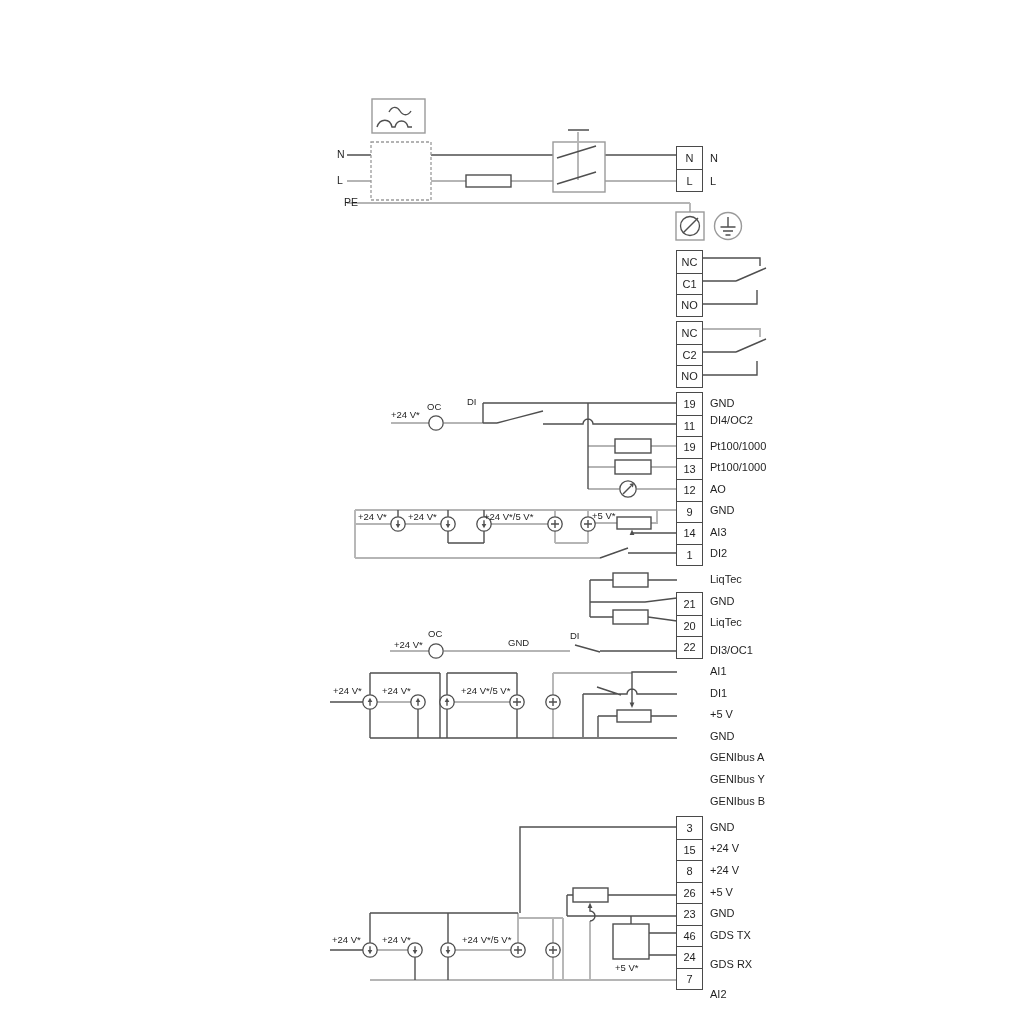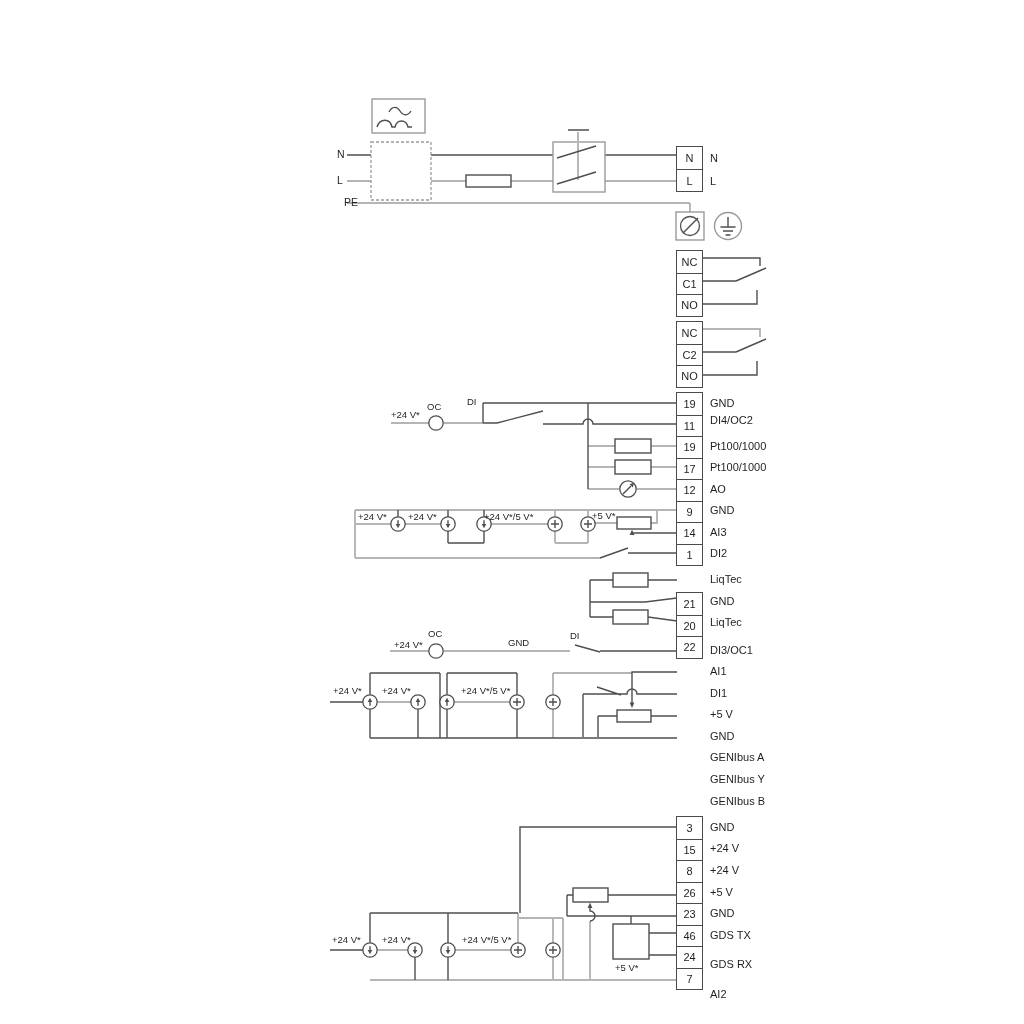--- a/index.html
+++ b/index.html
@@ -160,21 +160,21 @@
 <div class="tb" style="top:321px">
   <div class="tc">NC</div>
   <div class="tc">C2</div>
   <div class="tc">NO</div>
 </div>
 
 <div class="tb" style="top:392px">
   <div class="tc">19</div>
   <div class="tc">11</div>
   <div class="tc">19</div>
-  <div class="tc">17</div>
+  <div class="tc">13</div>
   <div class="tc">12</div>
   <div class="tc">9</div>
   <div class="tc">14</div>
   <div class="tc">1</div>
 </div>
 <span class="tlabel" style="top:397px">GND</span>
 <span class="tlabel" style="top:414px">DI4/OC2</span>
 <span class="tlabel" style="top:440px">Pt100/1000</span>
 <span class="tlabel" style="top:461px">Pt100/1000</span>
 <span class="tlabel" style="top:483px">AO</span>

